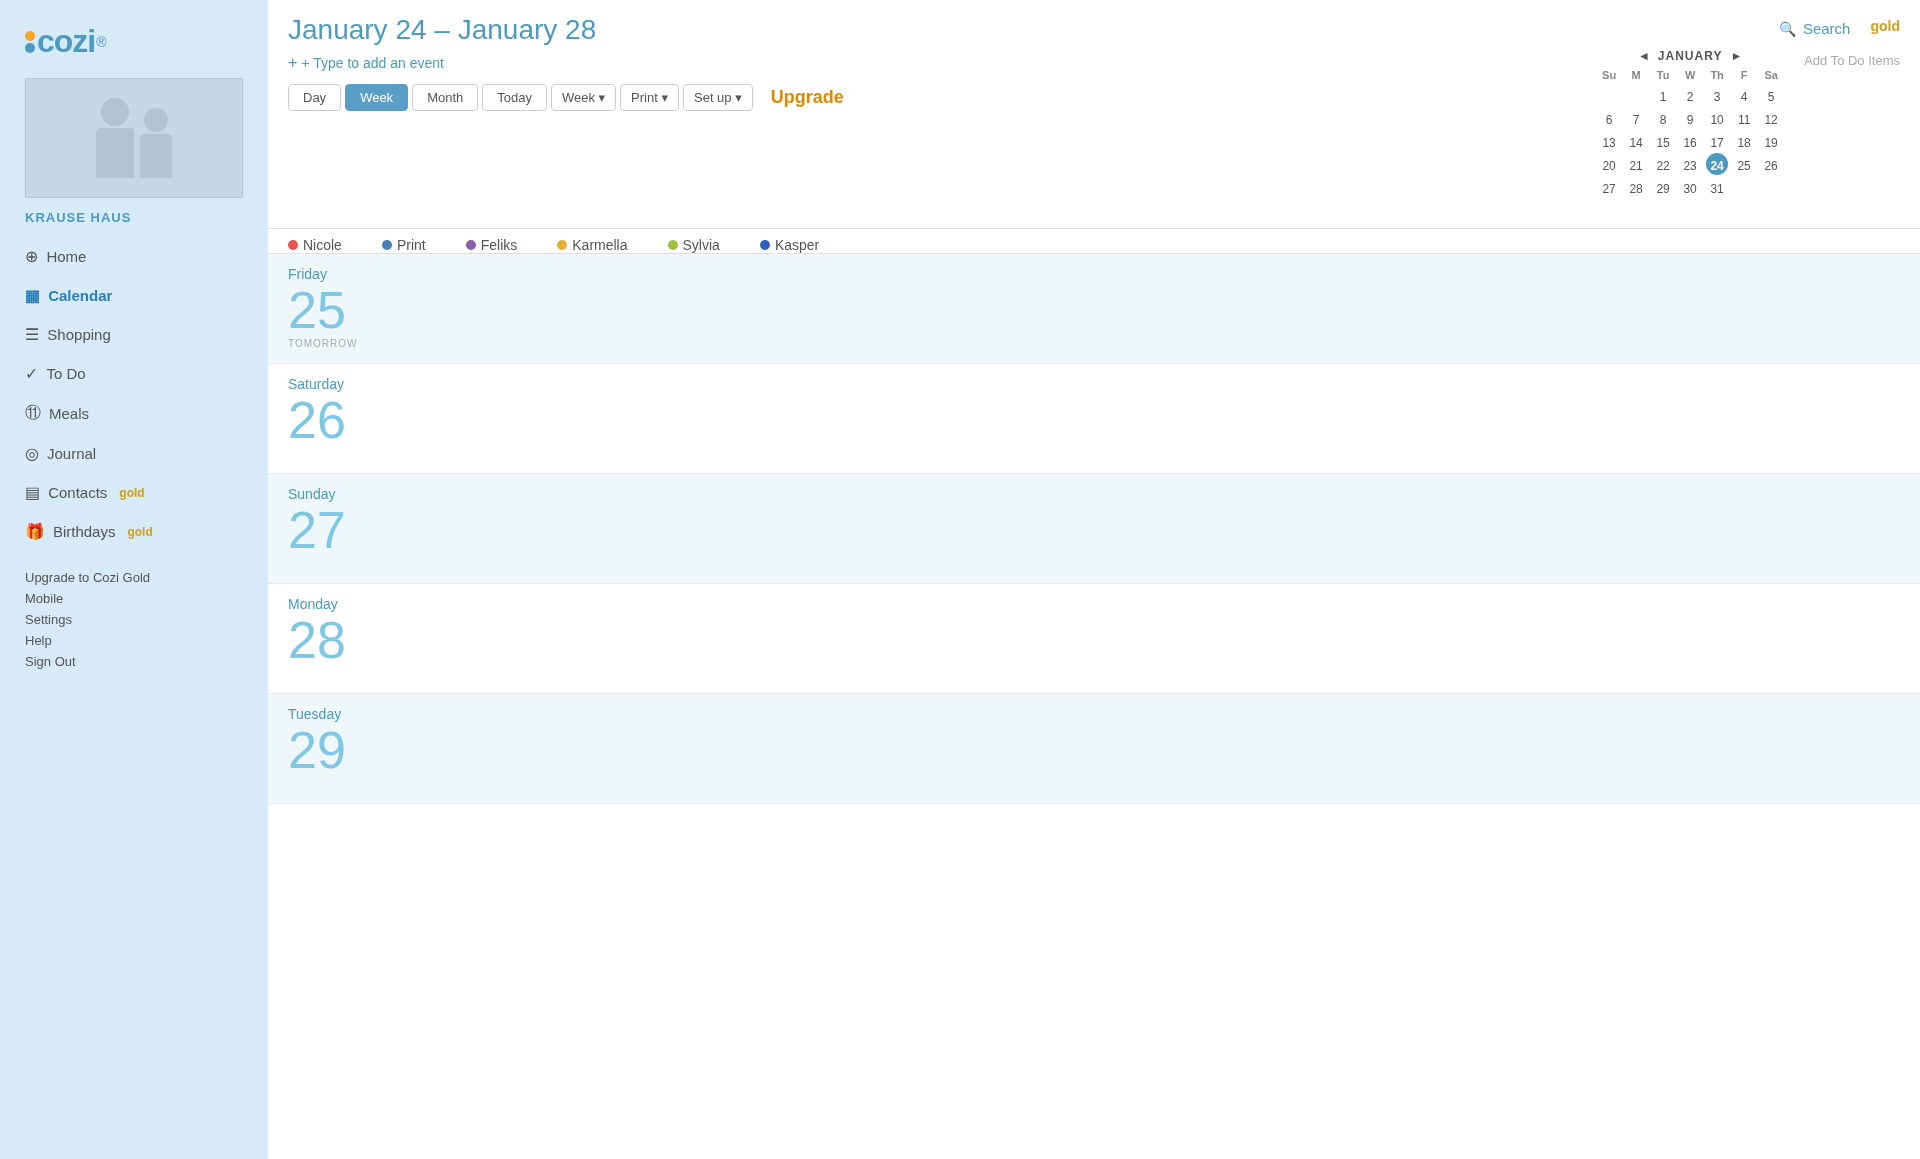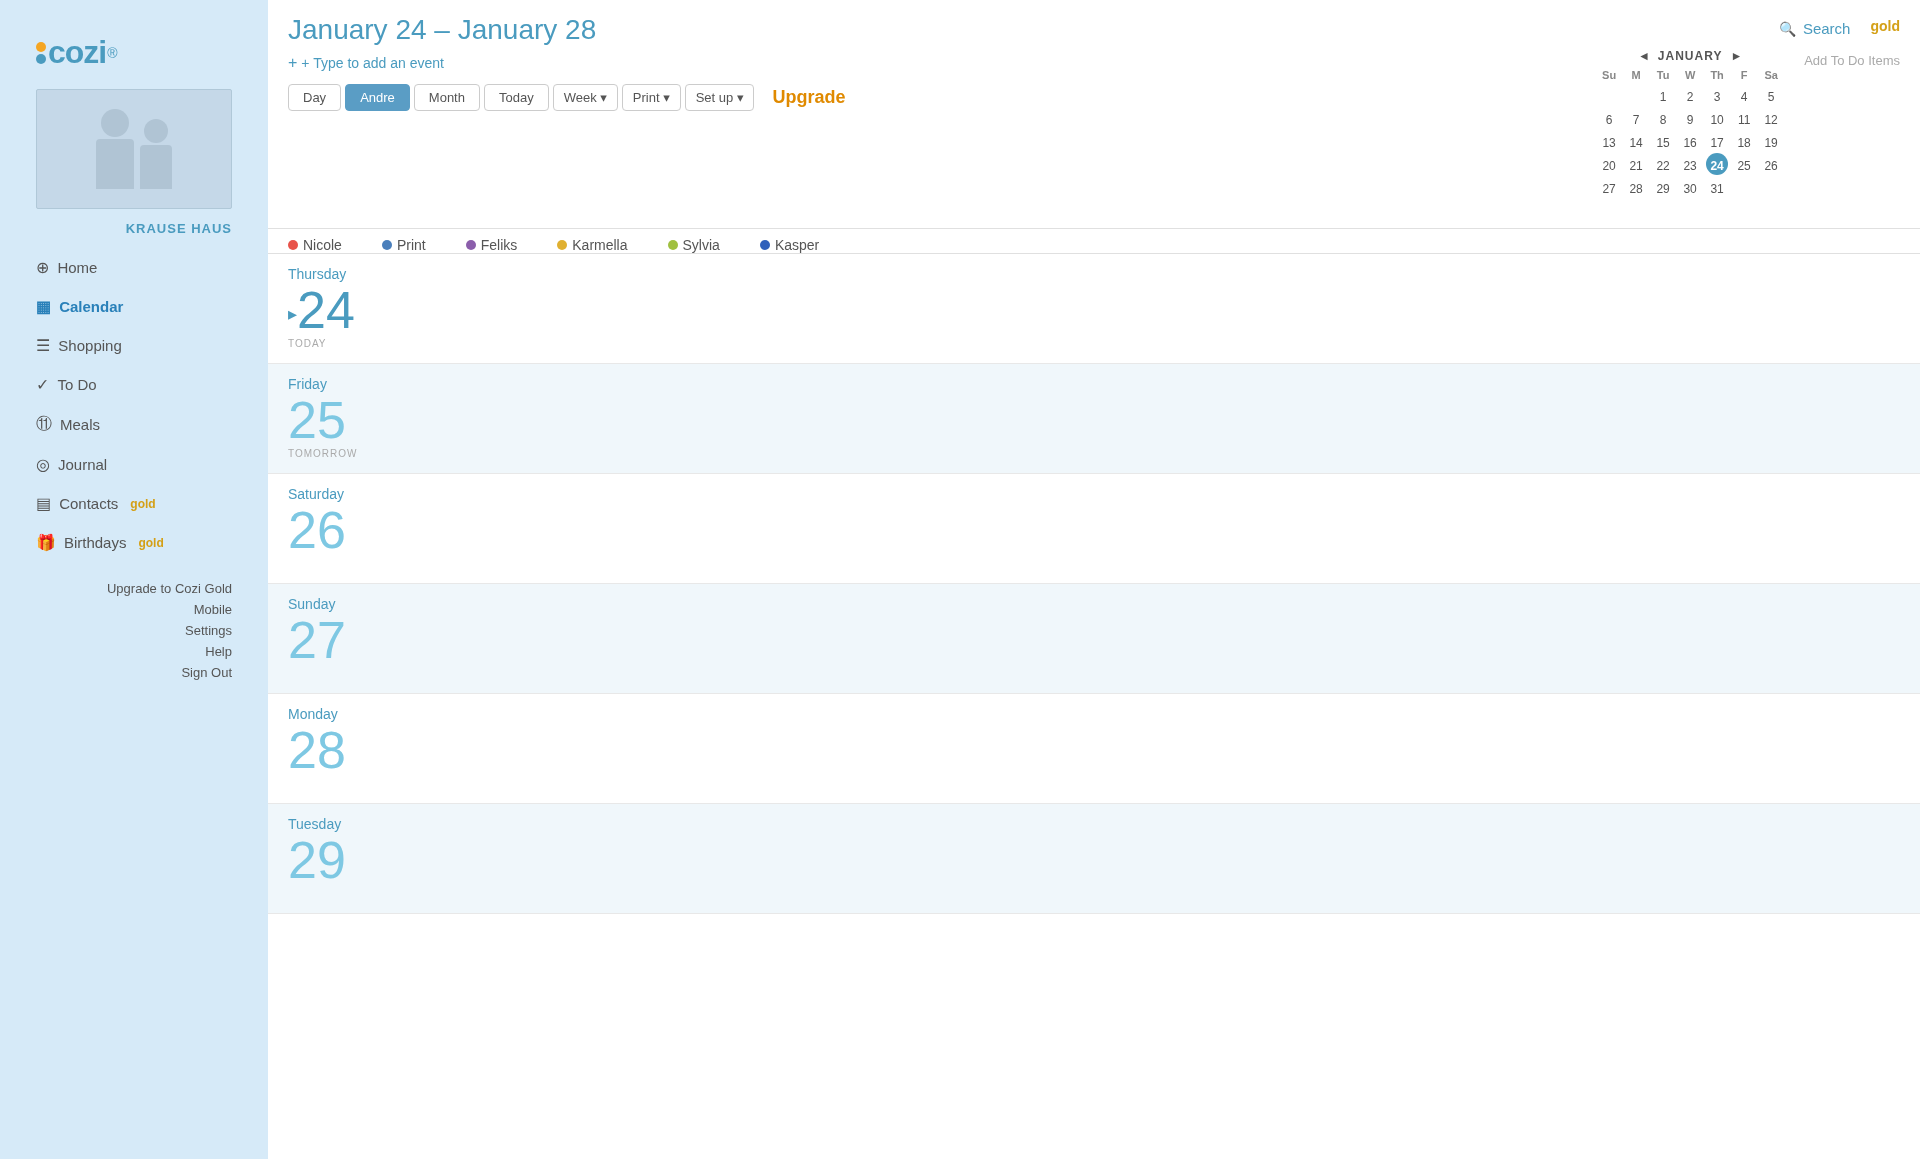--- a/index.html
+++ b/index.html
@@ -5,23 +5,22 @@
     * { box-sizing: border-box; margin: 0; padding: 0; }
     body { font-family: Arial, sans-serif; background: #fff; display: flex; height: 1159px; overflow: hidden; }
 
     
     #sidebar {
       width: 268px;
       min-width: 268px;
       background: #d6eaf8;
       display: flex;
       flex-direction: column;
-      padding: 16px;
+      padding: 5px;
       height: 100%;
-      text-align: right;
     }
     #sidebar-logo {
       padding: 18px 20px 10px 20px;
       display: flex;
       align-items: center;
     }
     .logo-text {
       font-size: 32px;
       font-weight: bold;
       color: #4a9bbf;
@@ -414,21 +413,21 @@
 
   <div id="topbar">
     <div>
       <div id="date-range">January 24 – January 28</div>
       <div id="add-event-row">
         <span class="plus">+</span>
         <span style="color:#4a9bbf;cursor:text;">+ Type to add an event</span>
       </div>
       <div id="nav-buttons">
         <button class="nav-btn">Day</button>
-        <button class="nav-btn active">Andre</button>
+        <button class="nav-btn active">Week</button>
         <button class="nav-btn">Month</button>
         <button class="nav-btn">Today</button>
         <button class="dropdown-btn">Week ▾</button>
         <button class="dropdown-btn">Print ▾</button>
         <button class="dropdown-btn">Set up ▾</button>
         <button class="upgrade-btn">Upgrade</button>
       </div>
     </div>
 
     <div style="display:flex;flex-direction:column;align-items:flex-end;padding-bottom:12px;">
@@ -517,30 +516,20 @@
         <div class="person-dot" style="background: rgb(160, 192, 64);"></div>
         <span>Sylvia</span>
       </div>
       <div class="person-tag">
         <div class="person-dot" style="background: rgb(48, 96, 187);"></div>
         <span>Kasper</span>
       </div>
     </div>
 
   <div id="calendar-body">
-  <div class="day-row today-row">
-        <div class="day-row-inner">
-          <div class="day-date-col">
-            <div class="day-name">Thursday</div>
-            <div class="day-number today-num"><span style="font-size:18px;vertical-align:middle;color:#4a9bbf;">▸</span>24</div>
-            <div class="day-label">TODAY</div>
-          </div>
-          <div class="day-events-col"></div>
-        </div>
-      </div>
       <div class="day-row alt">
         <div class="day-row-inner">
           <div class="day-date-col">
             <div class="day-name">Friday</div>
             <div class="day-number">25</div>
             <div class="day-label">TOMORROW</div>
           </div>
           <div class="day-events-col"></div>
         </div>
       </div>

